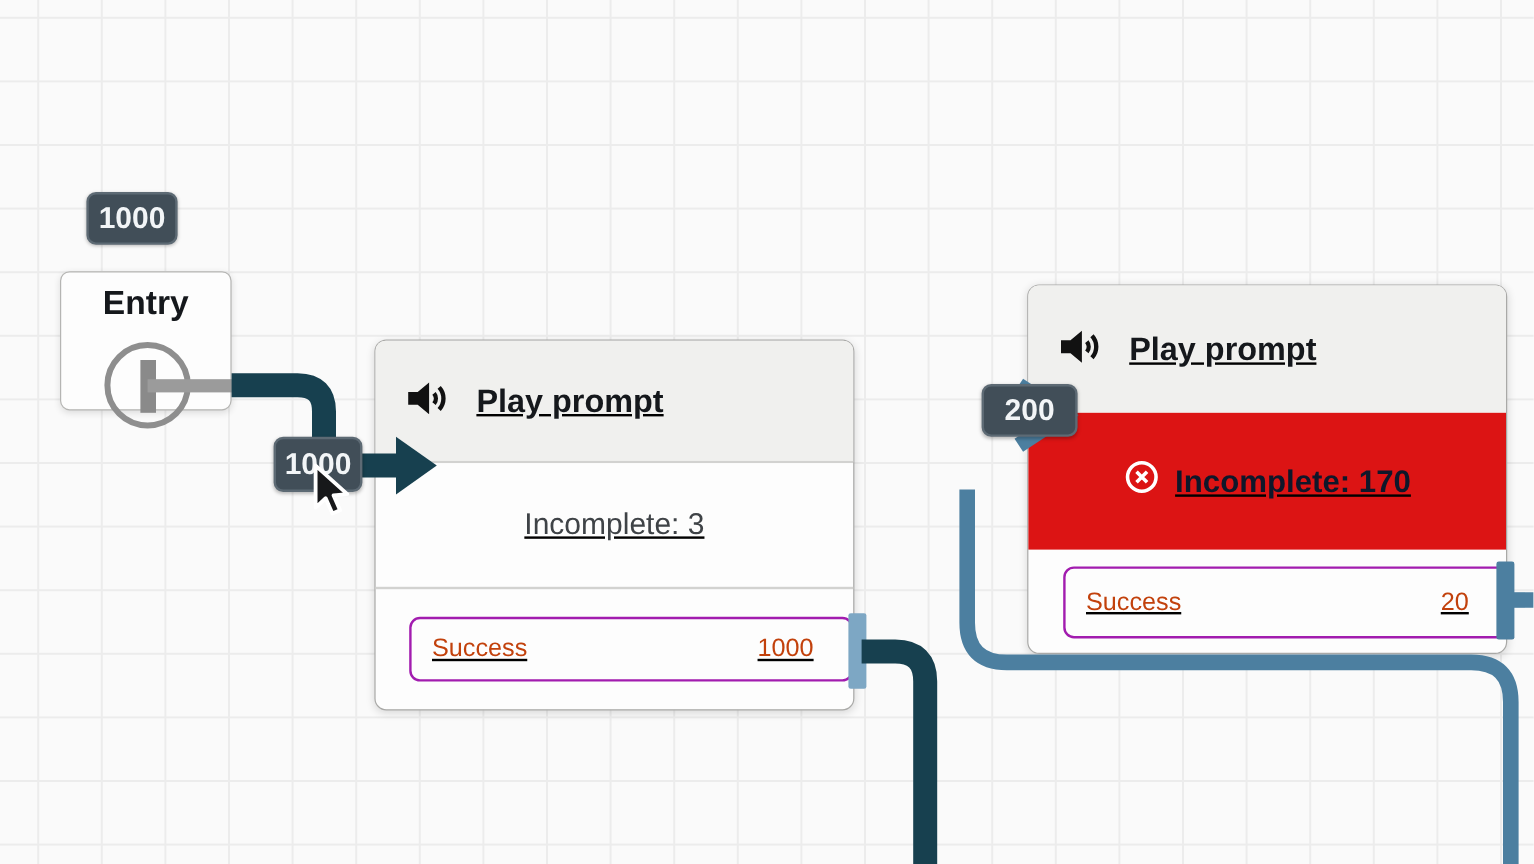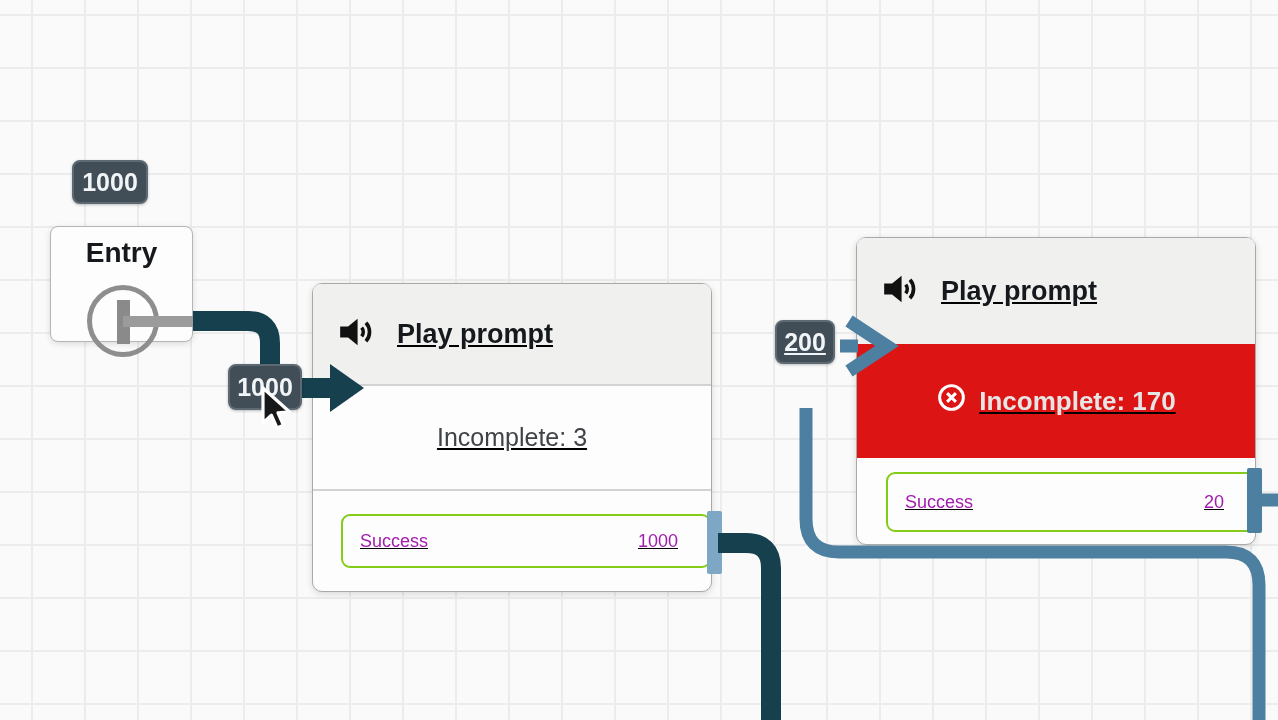--- a/index.html
+++ b/index.html
@@ -53,50 +53,50 @@
   .node1{left:312px;top:283px;width:400px;height:309px;}
   .node1 .node-header{height:100px;border-bottom:2px solid #d2d2d0;}
   .node-body{
     flex:1;display:flex;align-items:center;justify-content:center;
     border-bottom:2px solid #d2d2d0;
     font-size:25px;color:#3f4347;
   }
   .node-footer{height:100px;flex:none;display:flex;align-items:center;}
   .out-row{
     margin-left:28px;width:372px;height:54px;
-    background:#fdfdfd;border:2px solid #84cc16;border-radius:9px;
+    background:#fdfdfd;border:2px solid #a21caf;border-radius:9px;
     display:flex;align-items:center;justify-content:space-between;
     padding:0 31px 0 17px;box-sizing:border-box;
-    font-size:18px;color:#a21caf;
+    font-size:21px;color:#c2410c;
   }
   .node2{left:856px;top:237px;width:400px;height:308px;}
   .node2 .node-header{height:106px;}
   .error-band{
     height:114px;flex:none;
     background:var(--error-red,#dc1414);
     display:flex;align-items:center;justify-content:center;gap:12px;
-    color:#e5e5e5;font-size:26px;font-weight:700;
+    color:#0f172a;font-size:26px;font-weight:700;
   }
   .node2 .out-row{margin-top:14px;margin-left:29px;width:371px;height:60px;}
   
   .badge{
     position:absolute;
     background:var(--badge-bg,#414e58);
     color:#f2f5f7;
     border:2px solid #5d6a74;
     border-radius:8px;
     display:flex;align-items:center;justify-content:center;
     font-size:25px;font-weight:600;
     box-sizing:border-box;
     box-shadow:0 1px 3px rgba(0,0,0,0.25);
     z-index:6;
   }
   .badge-entry{left:72px;top:160px;width:76px;height:44px;}
   .badge-n1{left:228px;top:364px;width:74px;height:46px;}
-  .badge-n2{left:775px;top:320px;width:60px;height:44px;text-decoration:underline;}
+  .badge-n2{left:818px;top:320px;width:80px;height:44px;}
   
   svg.wires{position:absolute;left:0;top:0;z-index:5;}
   .wire-dark{stroke:var(--path-dark,#17404f);stroke-width:20;fill:none;}
   .wire-steel{stroke:var(--path-steel,#4c7fa0);stroke-width:13;fill:none;}
   .head-dark{fill:var(--path-dark,#17404f);stroke:none;}
   .port-light{fill:var(--port-light,#7da7c4);}
   .port-steel{fill:var(--path-steel,#4c7fa0);}
   .cursor-layer{position:absolute;left:253px;top:382px;z-index:9;}
 </style>
 </head>

